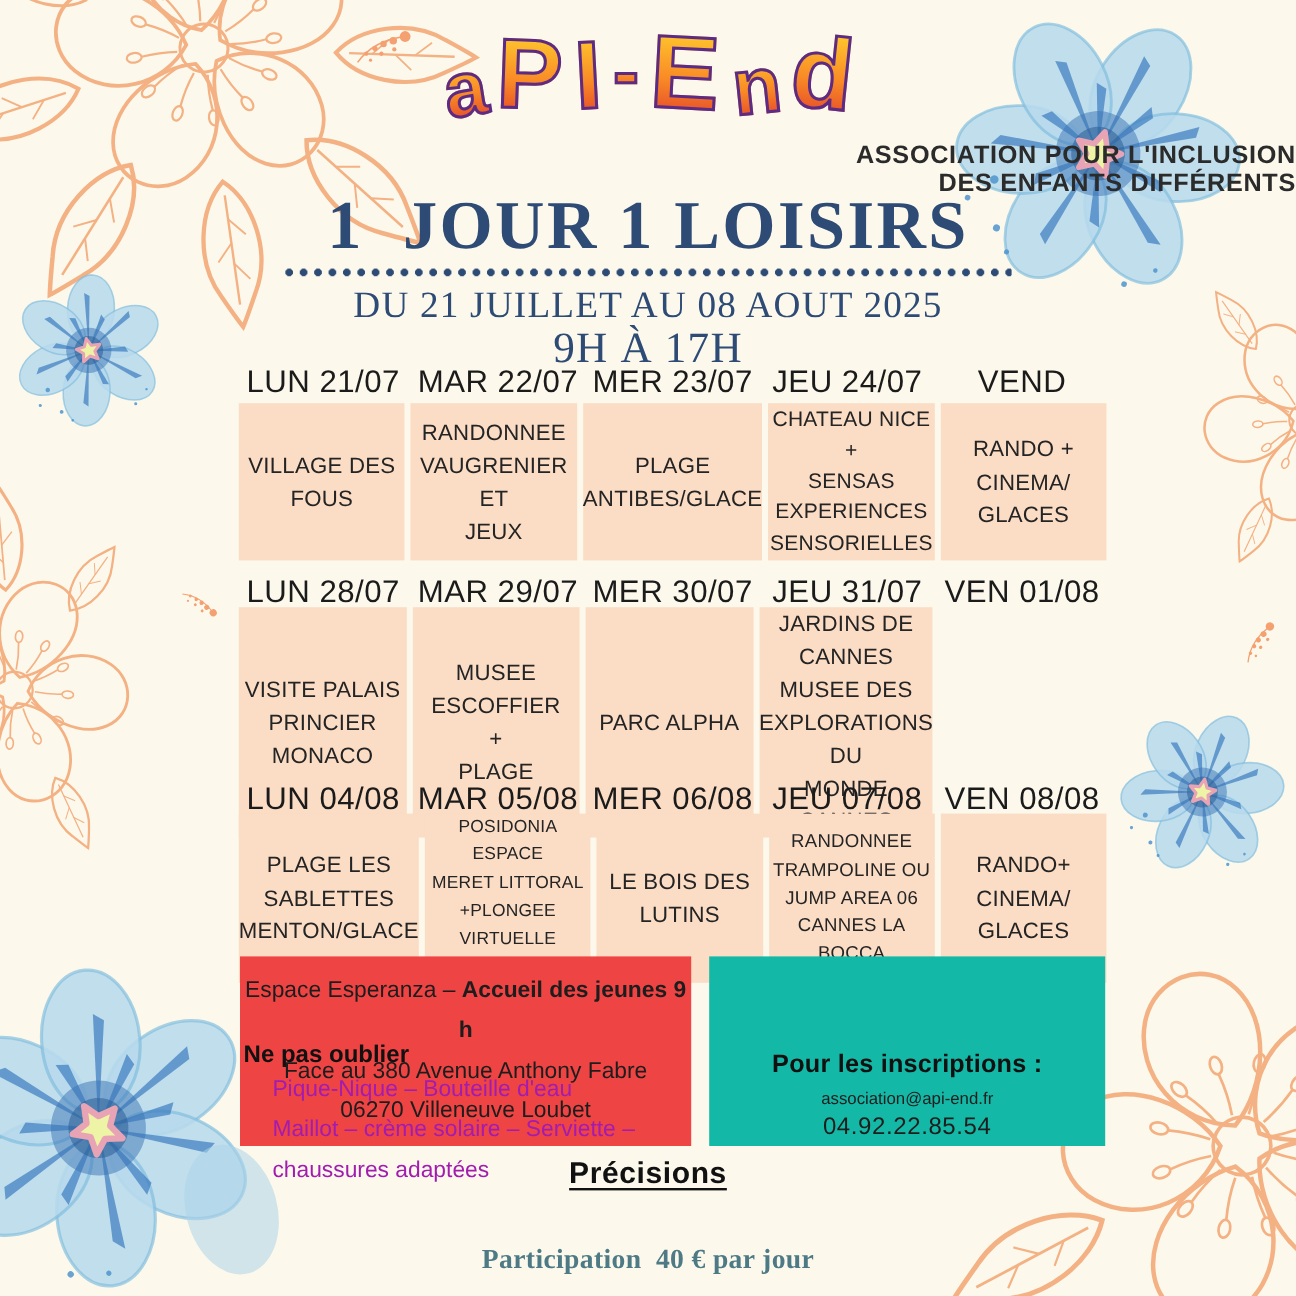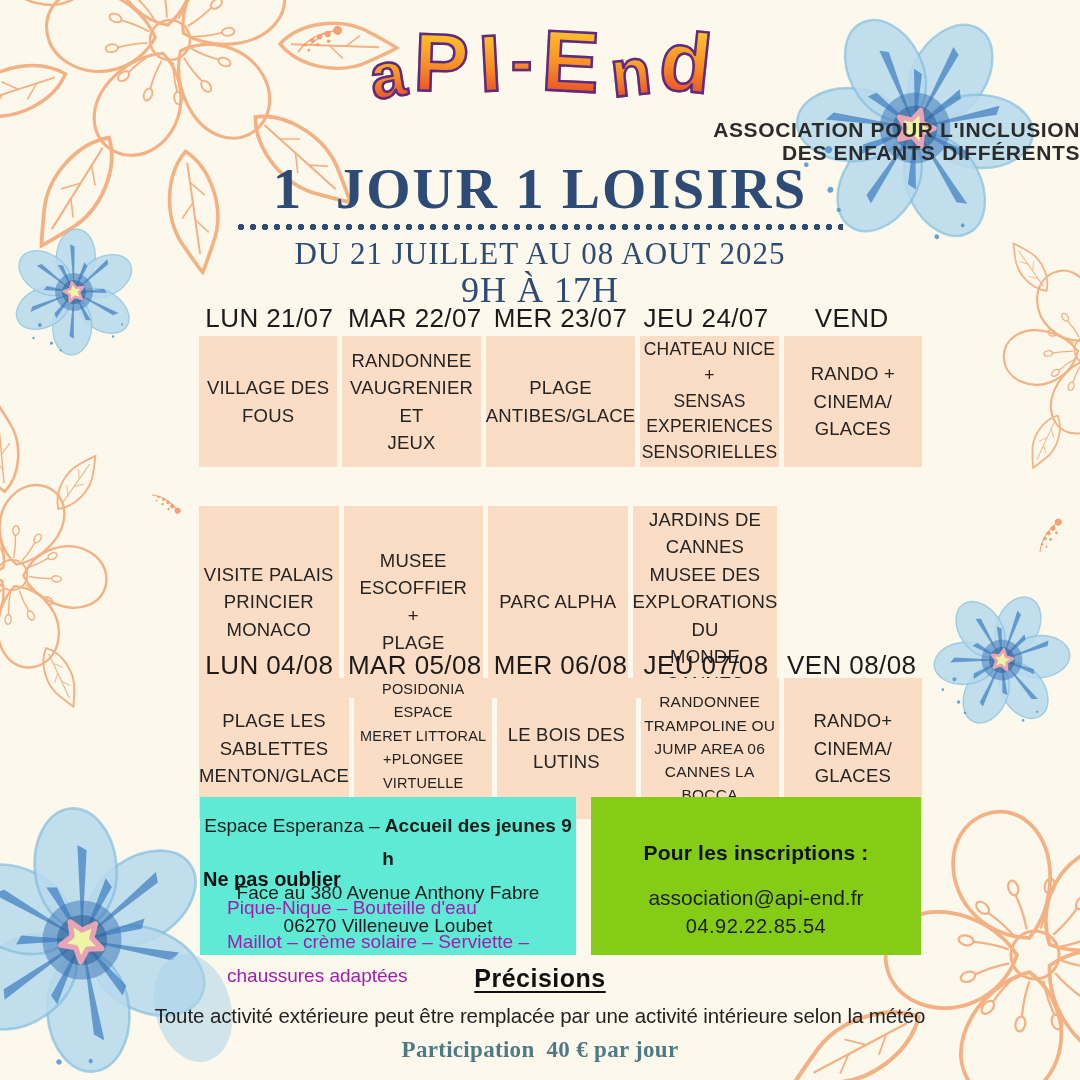--- a/index.html
+++ b/index.html
@@ -50,32 +50,32 @@
   .cell{background:#FBDCC5;display:flex;align-items:center;justify-content:center;
     text-align:center;white-space:pre-line;font-size:18.5px;line-height:1.48;
     color:#242424;letter-spacing:.2px;}
   #cells1 .cell:nth-child(4){font-size:17.5px;}
   #cells2 .cell:nth-child(5){font-size:15px;line-height:1.6;}
   #cells3 .cell:nth-child(2){font-size:14.5px;line-height:1.62;}
   #cells3 .cell:nth-child(4){font-size:15.5px;line-height:1.5;}
 
   
   .venue-box{position:absolute;left:200px;top:797px;width:376px;height:158px;
-    background:#5eead4;z-index:1;}
+    background:#ef4444;z-index:1;}
   .venue-inner{padding-top:12px;text-align:center;font-size:19px;color:#1d1d1d;line-height:1.75;}
   .venue-inner .b{font-weight:700;}
   .reminder{position:absolute;left:203px;top:868px;width:390px;text-align:left;z-index:2;}
   .reminder-title{font-size:20px;font-weight:700;color:#111;}
   .reminder-items{font-size:19px;color:#a21caf;line-height:1.78;white-space:pre-line;margin-left:24px;}
 
   .inscriptions-box{position:absolute;left:591px;top:797px;width:330px;height:158px;
-    background:#84cc16;z-index:1;display:flex;flex-direction:column;justify-content:flex-end;
-    align-items:center;padding-bottom:17px;box-sizing:border-box;}
+    background:#14b8a6;z-index:1;display:flex;flex-direction:column;justify-content:flex-end;
+    align-items:center;padding-bottom:4px;box-sizing:border-box;}
   .inscriptions-title{font-size:21px;font-weight:700;color:#111;letter-spacing:.2px;}
-  .inscriptions-email{font-size:21px;color:#1d1d1d;margin-top:21px;}
+  .inscriptions-email{font-size:14px;color:#1d1d1d;margin-top:8px;}
   .inscriptions-phone{font-size:20px;color:#1d1d1d;margin-top:5px;letter-spacing:.5px;}
 
   
   .precisions{position:absolute;left:0;top:964px;width:100%;text-align:center;
     font-size:25px;font-weight:700;color:#111;text-decoration:underline;
     text-underline-offset:4px;letter-spacing:.5px;z-index:1;}
   .weather-note{position:absolute;left:0;top:1004px;width:100%;text-align:center;
     font-size:20.5px;color:#222;letter-spacing:-.1px;z-index:1;}
   .participation{position:absolute;left:0;top:1037px;width:100%;text-align:center;
     font-size:23px;font-weight:700;color:#4D7A85;white-space:pre-wrap;letter-spacing:.3px;z-index:1;font-family:Liberation Serif, serif;}
@@ -220,20 +220,27 @@
     <div class="cell">CHATEAU NICE
 +
 SENSAS
 EXPERIENCES
 SENSORIELLES</div>
     <div class="cell">RANDO +
 CINEMA/
 GLACES</div>
   </div>
 
+  <div class="days-row" id="days2">
+    <div>LUN 28/07</div>
+    <div>MAR 29/07</div>
+    <div>MER 30/07</div>
+    <div>JEU 31/07</div>
+    <div>VEN 01/08</div>
+  </div>
   <div class="cells-row" id="cells2">
     <div class="cell">VISITE PALAIS
 PRINCIER
 MONACO</div>
     <div class="cell">MUSEE
 ESCOFFIER
 +
 PLAGE</div>
     <div class="cell">PARC ALPHA</div>
     <div class="cell">JARDINS DE
@@ -284,16 +291,15 @@
 chaussures adaptées</div>
   </div>
 
   <div class="inscriptions-box">
     <div class="inscriptions-title">Pour les inscriptions :</div>
     <div class="inscriptions-email">association@api-end.fr</div>
     <div class="inscriptions-phone">04.92.22.85.54</div>
   </div>
 
   <div class="precisions">Précisions</div>
-  <div class="weather-note">Toute activité extérieure peut être remplacée par une activité intérieure selon la météo</div>
   <div class="participation">Participation  40 € par jour</div>
 
 </div>
 
 </body></html>

